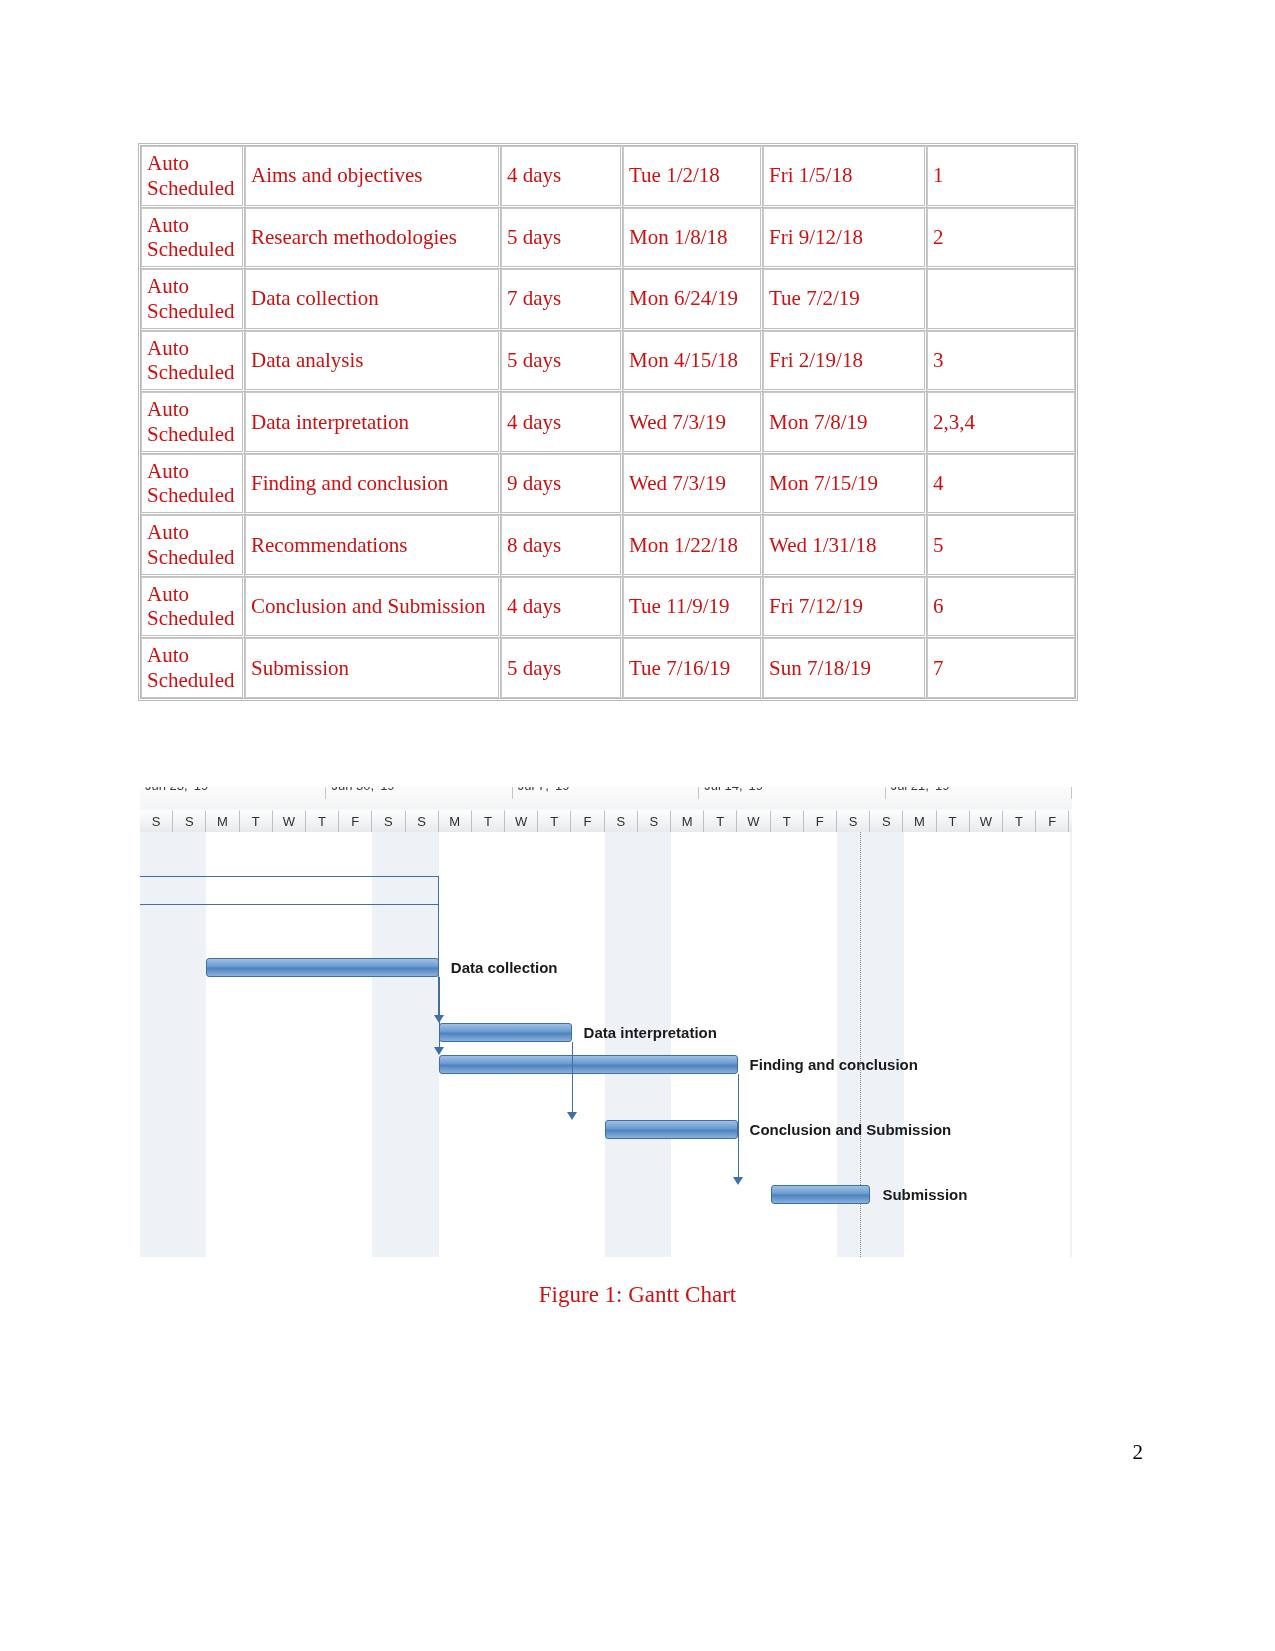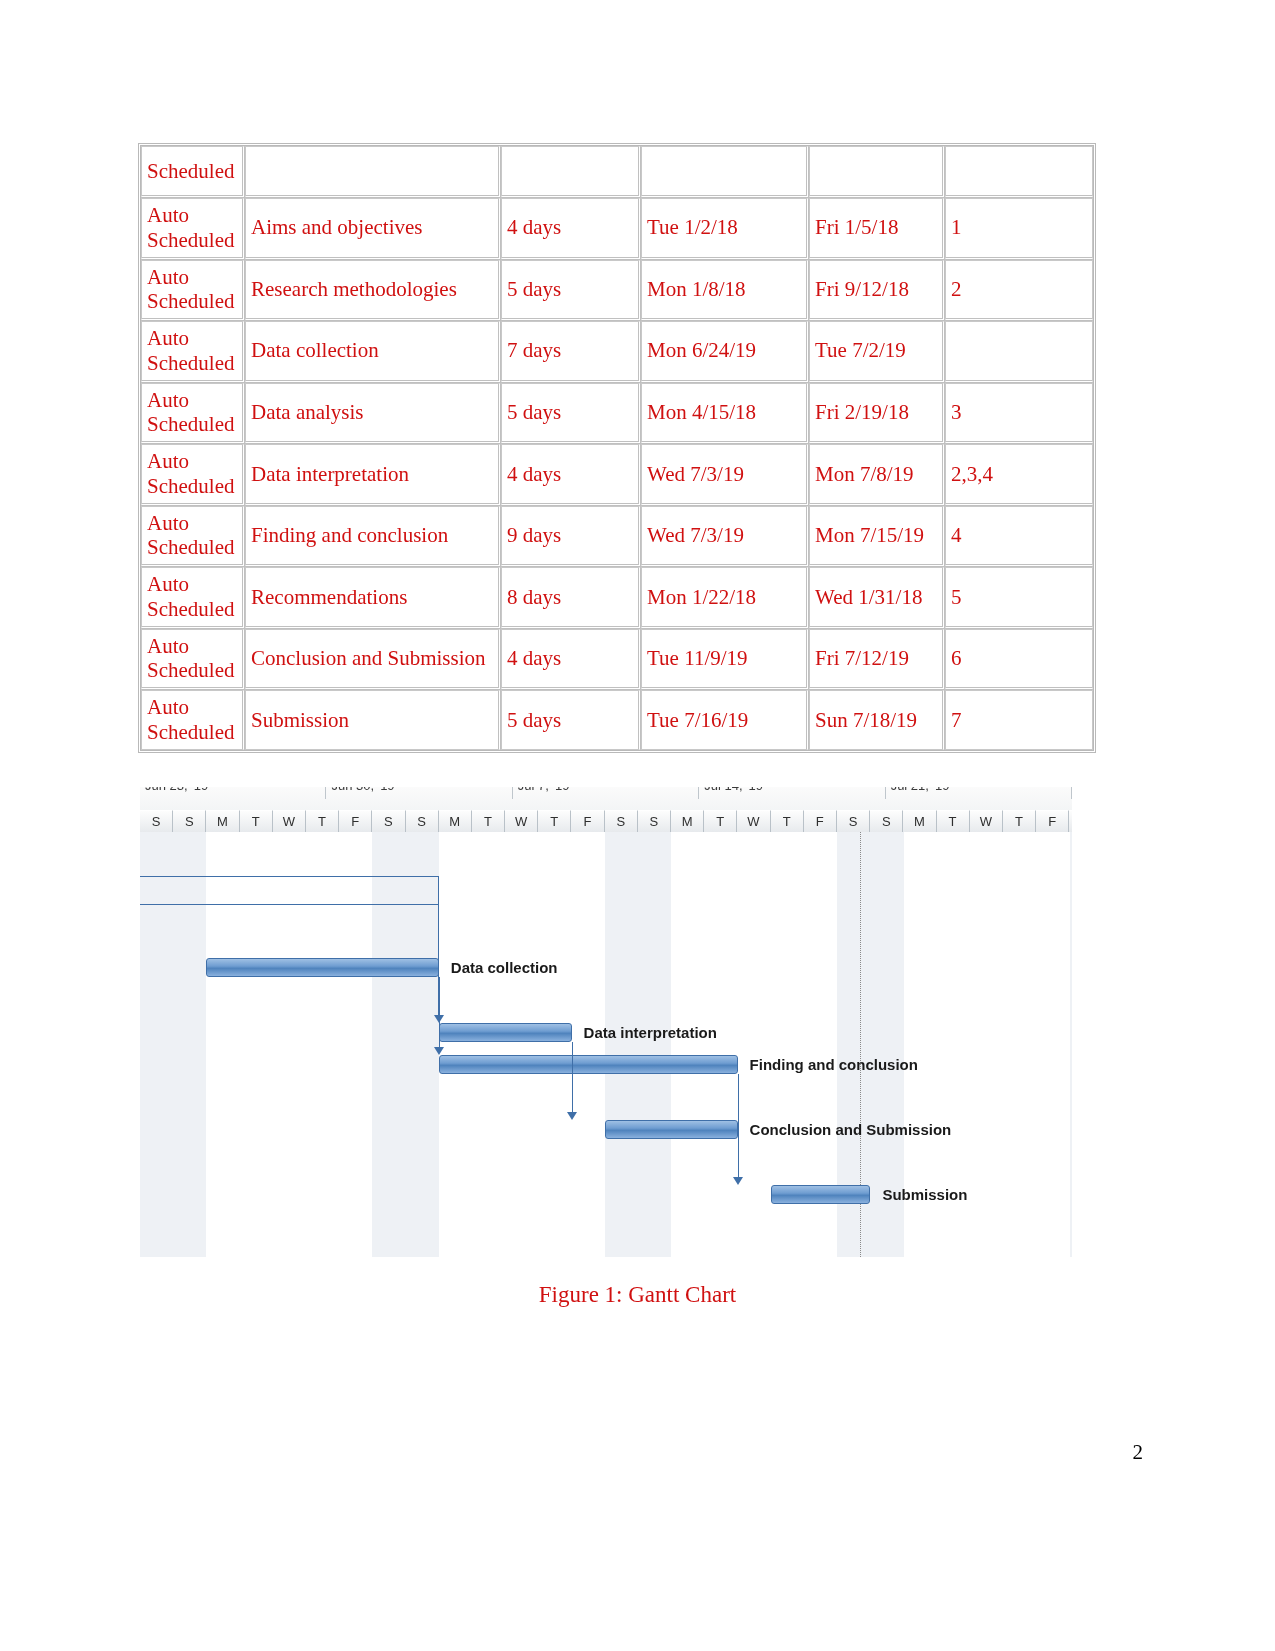--- a/index.html
+++ b/index.html
@@ -42,23 +42,23 @@
     vertical-align: middle;
     height: 52px;
     box-sizing: border-box;
     overflow: hidden;
   }
   table.task-table tr:last-child td { border-bottom: 1px solid #c8c8c8; }
   table.task-table td:last-child { border-right: 1px solid #c8c8c8; }
 
   .col-mode   { width: 104px; }
   .col-name   { width: 256px; }
-  .col-dur    { width: 140px; }
-  .col-start  { width: 168px; }
-  .col-finish { width: 136px; }
+  .col-dur    { width: 122px; }
+  .col-start  { width: 140px; }
+  .col-finish { width: 164px; }
   .col-pred   { width: 148px; }
 
   .row-head td { height: 44px; }
   .mode-cell { line-height: 1.12; }
 
   
   .gantt {
     position: absolute;
     left: 140px;
     top: 787px;
@@ -189,28 +189,20 @@
     color: #000000;
   }
 </style>
 </head>
 <body>
 
 <div class="task-table-wrap">
   <table class="task-table">
     <tbody>
 
-      <tr class="row-head">
-        <td class="col-mode mode-cell">Scheduled</td>
-        <td class="col-name"></td>
-        <td class="col-dur"></td>
-        <td class="col-start"></td>
-        <td class="col-finish"></td>
-        <td class="col-pred"></td>
-      </tr>
 
       <tr>
         <td class="col-mode mode-cell">Auto Scheduled</td>
         <td class="col-name">Aims and objectives</td>
         <td class="col-dur">4 days</td>
         <td class="col-start">Tue 1/2/18</td>
         <td class="col-finish">Fri 1/5/18</td>
         <td class="col-pred">1</td>
       </tr>
 

